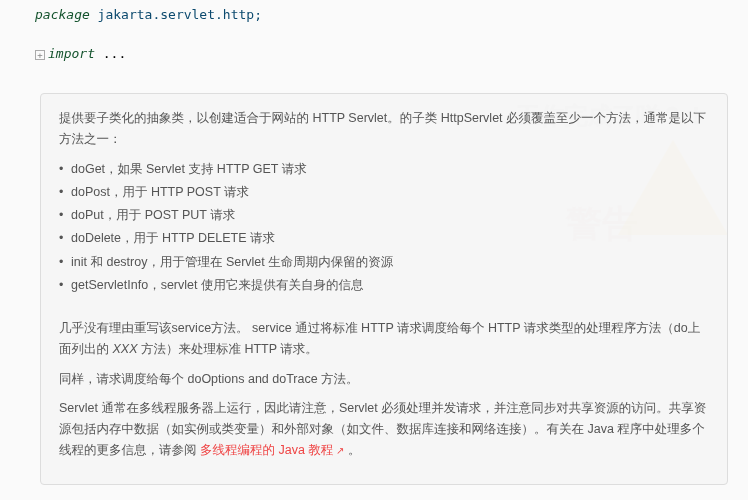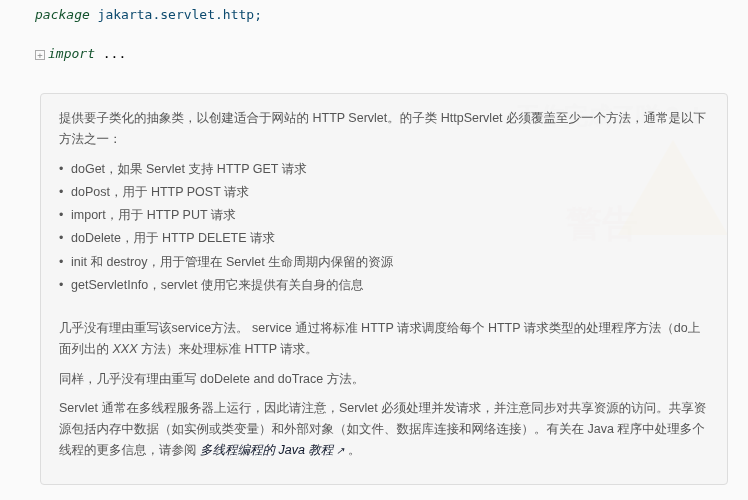--- a/index.html
+++ b/index.html
@@ -73,21 +73,21 @@
   font-family: "Microsoft YaHei", sans-serif;
   font-size: 12.5px;
   line-height: 1.7;
   color: #555;
 }
 .javadoc-box p { margin-bottom: 8px; }
 .javadoc-box ul { list-style: none; margin: 6px 0 22px 0; }
 .javadoc-box li { padding-left: 12px; position: relative; margin-bottom: 2px; }
 .javadoc-box li::before { content: "•"; position: absolute; left: 0; color: #555; }
 .italic { font-style: italic; }
-.doclink { color: #0f172a; text-decoration: none; font-style: italic; }
+.doclink { color: #ef4444; text-decoration: none; }
 .doclink::after { content: " ↗"; font-size: 10px; }
 </style>
 </head>
 <body>
 
 <div class="watermark">工作完成了咩？！</div>
 <div class="watermark2">警告</div>
 <div class="triangle"></div>
 
 <div class="code-area">
@@ -98,23 +98,23 @@
 
   <div class="line"><span class="fold-marker">+</span><span class="kw">import</span><span> ...</span></div>
 
   <div class="line">&nbsp;</div>
 
   <div class="javadoc-box">
     <p>提供要子类化的抽象类，以创建适合于网站的 HTTP Servlet。的子类 HttpServlet 必须覆盖至少一个方法，通常是以下方法之一：</p>
     <ul>
       <li>doGet，如果 Servlet 支持 HTTP GET 请求</li>
       <li>doPost，用于 HTTP POST 请求</li>
-      <li>import，用于 HTTP PUT 请求</li>
+      <li>doPut，用于 POST PUT 请求</li>
       <li>doDelete，用于 HTTP DELETE 请求</li>
       <li>init 和 destroy，用于管理在 Servlet 生命周期内保留的资源</li>
       <li>getServletInfo，servlet 使用它来提供有关自身的信息</li>
     </ul>
     <p><span>几乎没有理由重写该service方法。 service 通过将标准 HTTP 请求调度给每个 HTTP 请求类型的处理程序方法（do上面列出的 </span><span class="italic">XXX</span><span> 方法）来处理标准 HTTP 请求。</span></p>
-    <p>同样，几乎没有理由重写 doDelete and doTrace 方法。</p>
+    <p>同样，请求调度给每个 doOptions and doTrace 方法。</p>
     <p><span>Servlet 通常在多线程服务器上运行，因此请注意，Servlet 必须处理并发请求，并注意同步对共享资源的访问。共享资源包括内存中数据（如实例或类变量）和外部对象（如文件、数据库连接和网络连接）。有关在 Java 程序中处理多个线程的更多信息，请参阅 </span><a href="#" class="doclink">多线程编程的 Java 教程</a><span> 。</span></p>
   </div>
 
 </div>
 
 </body></html>

